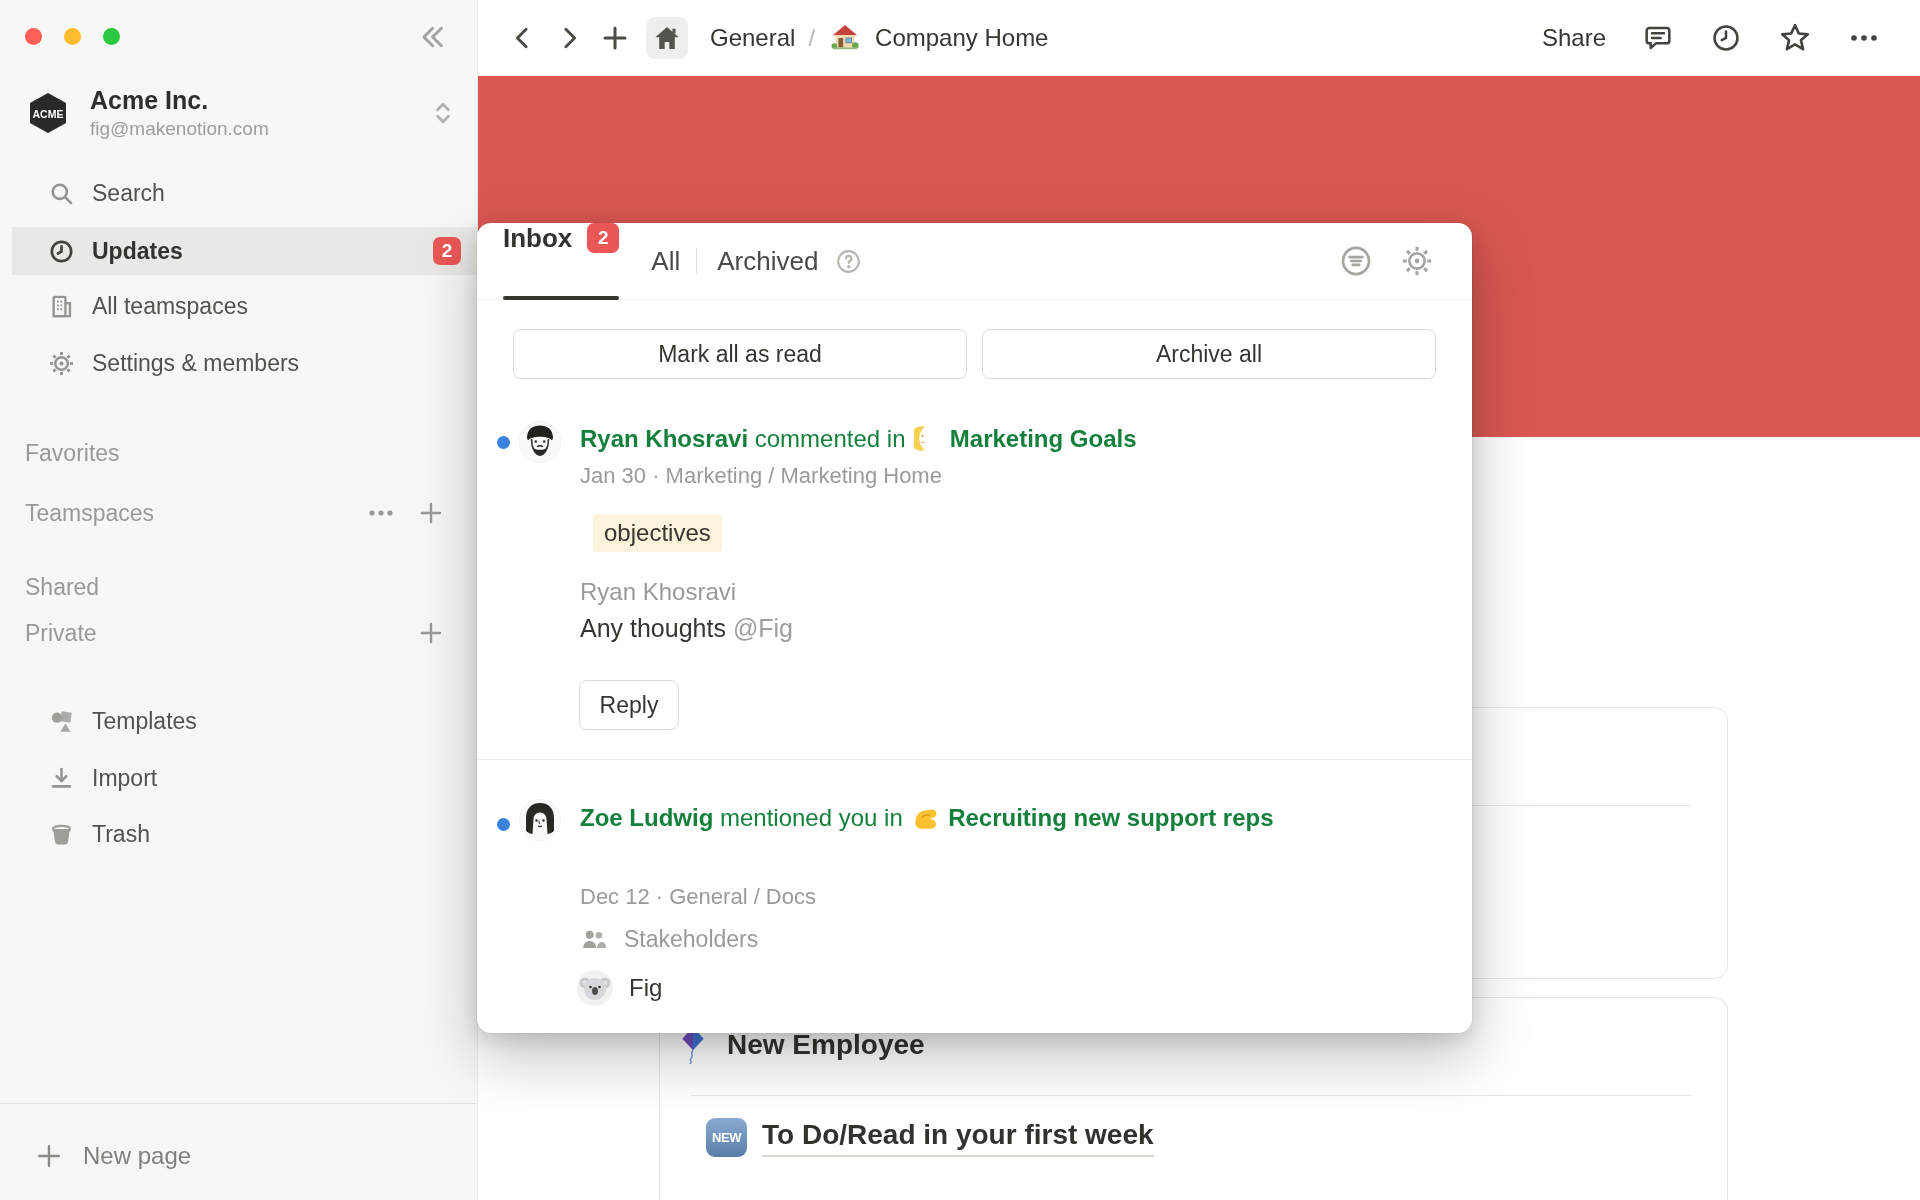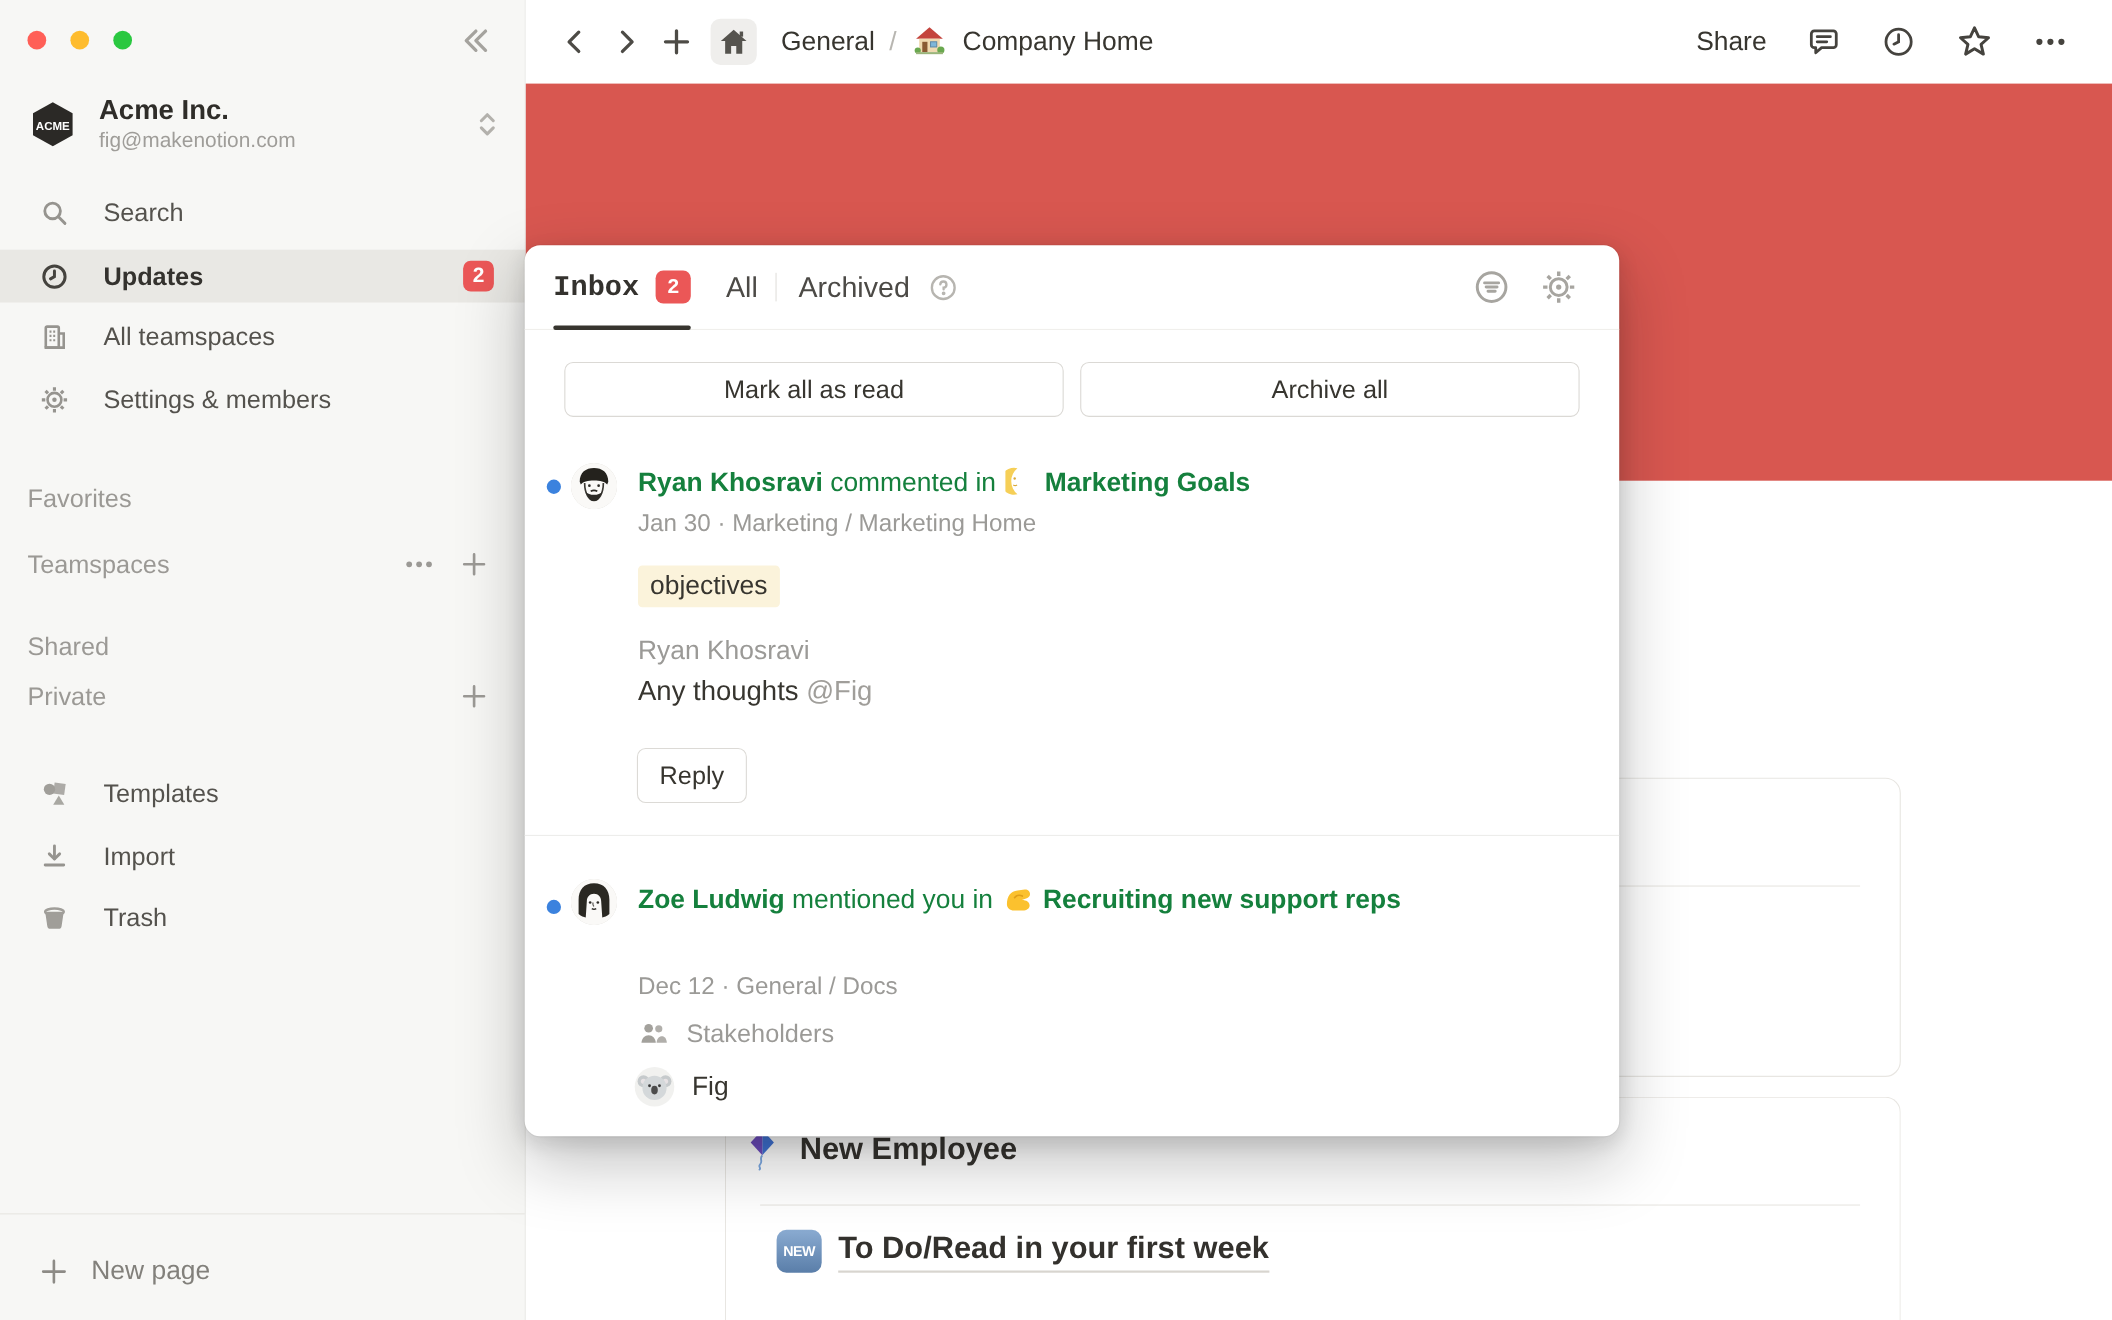--- a/index.html
+++ b/index.html
@@ -11,21 +11,21 @@
   .sidebar{position:absolute;left:0;top:0;width:478px;height:1200px;background:#f7f7f5;border-right:1px solid #ecebe8;box-sizing:border-box;}
   .traffic{position:absolute;left:25px;top:28px;display:flex;gap:22px;}
   .light{width:17px;height:17px;border-radius:50%;}
   .light.red{background:#ff5f57}.light.yellow{background:#febc2e}.light.green{background:#2ac840}
   .collapse{position:absolute;right:30px;top:22px;}
   .ws{position:absolute;left:26px;top:86px;right:22px;display:flex;align-items:center;gap:20px;}
   .ws-text{display:flex;flex-direction:column;gap:3px;}
   .ws-name{font-size:25px;font-weight:700;color:#2f2d29;}
   .ws-email{font-size:19px;color:#9f9d99;}
   .ws-switch{margin-left:auto;}
-  .side-item{position:absolute;left:0;width:478px;height:48px;display:flex;align-items:center;gap:31px;padding-left:36px;box-sizing:border-box;font-size:23px;font-weight:500;color:#54524d;cursor:pointer;}
+  .side-item{position:absolute;left:12px;width:478px;height:48px;display:flex;align-items:center;gap:17px;padding-left:36px;box-sizing:border-box;font-size:23px;font-weight:500;color:#54524d;cursor:pointer;}
   .side-item.selected{background:#e9e8e4;color:#34322e;font-weight:600;}
   .side-badge{margin-left:auto;margin-right:29px;min-width:28px;height:28px;border-radius:7px;background:var(--badge-red,#eb5757);color:#fff;font-size:19px;font-weight:700;display:flex;align-items:center;justify-content:center;padding:0 5px;box-sizing:border-box;}
   .side-section{position:absolute;left:25px;right:34px;height:48px;display:flex;align-items:center;font-size:23px;font-weight:500;color:#9b9995;}
   .sec-icons{margin-left:auto;display:flex;gap:24px;align-items:center;}
   .side-div{position:absolute;left:0;right:0;top:1103px;height:1px;background:#e7e5e1;}
   .new-page{position:absolute;left:0;top:1128px;width:478px;height:56px;display:flex;align-items:center;gap:21px;padding-left:36px;box-sizing:border-box;font-size:24px;font-weight:500;color:#82807b;}
 
   
   .topbar{position:absolute;left:478px;top:0;right:0;height:76px;background:#fff;display:flex;align-items:center;padding:0 40px 0 30px;box-sizing:border-box;}
   .tb-left{display:flex;align-items:center;gap:16px;}
@@ -42,38 +42,38 @@
   .card-b{left:659px;top:997px;width:1069px;height:262px;border-bottom:none;border-bottom-left-radius:0;border-bottom-right-radius:0;}
   .cb-head{position:absolute;left:16px;top:28px;display:flex;align-items:center;gap:17px;font-size:28px;font-weight:700;color:#33312d;}
   .cb-link{position:absolute;left:46px;top:120px;display:flex;align-items:center;gap:15px;font-size:28px;font-weight:600;color:#33312d;}
   .new-badge{width:41px;height:39px;border-radius:9px;background:linear-gradient(180deg,#8aabd1,#5a7ea9);color:#fff;font-size:13px;font-weight:700;display:flex;align-items:center;justify-content:center;letter-spacing:-.5px;}
   .link-label{border-bottom:2px solid #d8d5cf;padding-bottom:4px;cursor:pointer;}
 
   
   .popup{position:absolute;left:477px;top:223px;width:995px;height:810px;background:#fff;border-radius:14px;z-index:40;
     box-shadow:0 0 0 1px rgba(15,15,15,.04),0 6px 18px rgba(15,15,15,.12),0 24px 60px rgba(15,15,15,.25);}
   .p-head{position:absolute;left:0;right:0;top:0;height:77px;border-bottom:1px solid #f0efec;display:flex;align-items:center;padding:0 38px 0 26px;box-sizing:border-box;}
-  .tab-inbox{position:relative;height:100%;display:flex;align-items:center;gap:15px;font-size:26px;font-weight:700;color:#34322e;cursor:pointer;font-family:Liberation Mono, monospace;}
+  .tab-inbox{position:relative;height:100%;display:flex;gap:15px;font-size:26px;font-weight:700;color:#34322e;cursor:pointer;}
   .tab-inbox::after{content:"";position:absolute;left:0;right:0;bottom:-1px;height:4px;background:#37352f;border-radius:2px;}
   .tab-badge{min-width:32px;height:30px;border-radius:7px;background:var(--badge-red,#eb5757);color:#fff;font-size:19px;font-weight:700;display:flex;align-items:center;justify-content:center;padding:0 6px;box-sizing:border-box;}
   .tab{font-size:26px;font-weight:500;color:#4c4a46;cursor:pointer;}
   .tab-all{margin-left:32px;}
   .tab-sep{width:1px;height:26px;background:#e2e0dc;margin-left:16px;}
   .tab-archived{margin-left:20px;}
   .help{margin-left:17px;cursor:pointer;}
   .p-head-icons{margin-left:auto;display:flex;gap:27px;align-items:center;}
   .p-actions{position:absolute;left:36px;right:36px;top:106px;display:flex;gap:15px;}
   .p-btn{flex:1;height:48px;border:1px solid #dbd9d5;border-radius:8px;background:#fff;font-size:23px;color:#37352f;display:flex;align-items:center;justify-content:center;cursor:pointer;}
   .unread-dot{position:absolute;left:20px;width:13px;height:13px;border-radius:50%;background:var(--unread-blue,#3b82de);}
   .avatar{position:absolute;left:42px;width:42px;height:42px;border-radius:50%;overflow:hidden;background:#fff;box-shadow:0 0 0 1px #e4e2de inset;}
   .n-title{position:absolute;left:103px;width:720px;font-size:24px;line-height:37px;color:#15803d;cursor:pointer;}
   .n-title .b{font-weight:700;}
   .emoji-inline{display:inline-block;vertical-align:-5px;margin:0 2px;}
   .n-meta{position:absolute;left:103px;font-size:22px;color:#9b9a97;}
-  .n-quote{position:absolute;left:103px;display:inline-block;background:var(--highlight-yellow,#fbf3db);border-radius:4px;padding:5px 11px;font-size:24px;color:#37352f;cursor:pointer;}
+  .n-quote{position:absolute;left:116px;display:inline-block;background:var(--highlight-yellow,#fbf3db);border-radius:4px;padding:5px 11px;font-size:24px;color:#37352f;cursor:pointer;}
   .n-author{position:absolute;left:103px;font-size:24px;color:#9b9a97;}
   .n-comment{position:absolute;left:103px;font-size:25px;color:#37352f;}
   .n-comment .mention{color:#a09e9a;}
   .reply-btn{position:absolute;left:102px;top:457px;width:98px;height:48px;border:1px solid #dcdad6;border-radius:8px;background:#fff;font-size:23px;color:#37352f;display:flex;align-items:center;justify-content:center;cursor:pointer;}
   .p-div{position:absolute;left:0;right:0;top:536px;height:1px;background:#ededeb;}
   .n-prop{position:absolute;left:103px;top:703px;display:flex;align-items:center;gap:17px;font-size:23px;color:#9b9a97;}
   .n-person{position:absolute;left:100px;top:747px;display:flex;align-items:center;gap:16px;font-size:24px;color:#37352f;}
   .p-avatar{width:36px;height:36px;border-radius:50%;background:#f1f1ef;display:flex;align-items:center;justify-content:center;overflow:hidden;}
 </style>
 </head>

